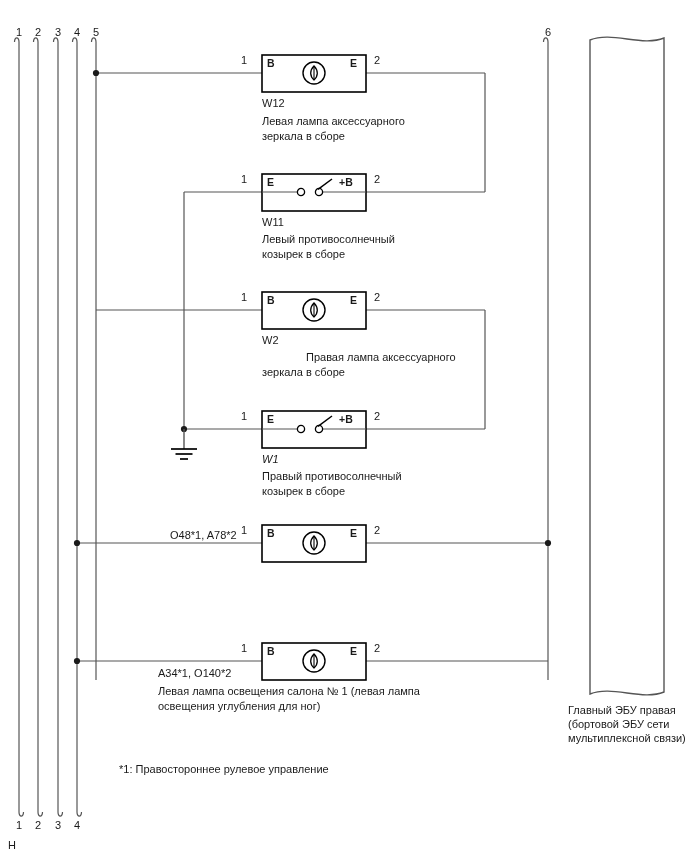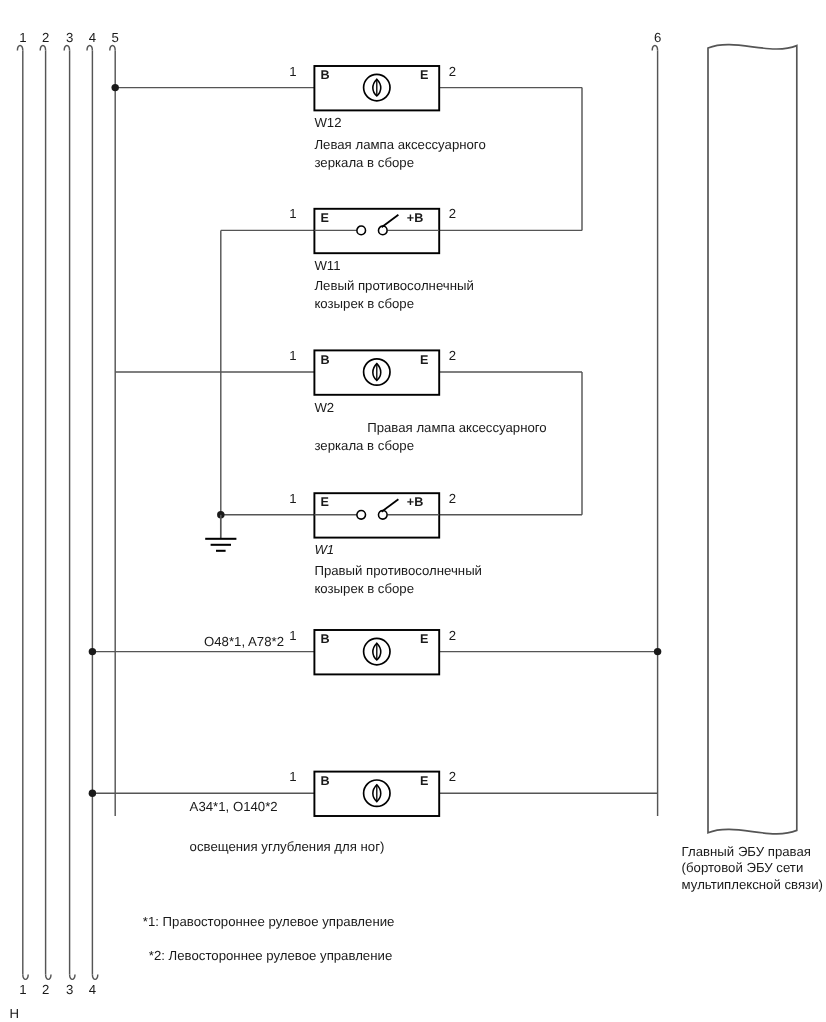--- a/index.html
+++ b/index.html
@@ -242,24 +242,24 @@
   <div class="txt pin-num" style="left:370px; top:523px;">2</div>
   <div class="txt term-lbl" style="left:267px; top:527px;">B</div>
   <div class="txt term-lbl" style="left:350px; top:527px;">E</div>
   <div class="txt comp-code" style="left:158px; top:528px;margin-left:12px;">O48*1, A78*2</div>
 
   <div class="txt pin-num" style="left:237px; top:641px;">1</div>
   <div class="txt pin-num" style="left:370px; top:641px;">2</div>
   <div class="txt term-lbl" style="left:267px; top:645px;">B</div>
   <div class="txt term-lbl" style="left:350px; top:645px;">E</div>
   <div class="txt comp-code" style="left:158px; top:666px;">A34*1, O140*2</div>
+  <div class="txt comp-desc" style="left:158px; top:684px;">Левая лампа освещения салона № 1 (левая лампа</div>
   <div class="txt comp-desc" style="left:158px; top:699px;">освещения углубления для ног)</div>
 
   <div class="txt ecu-lbl" style="left:568px; top:703px;">Главный ЭБУ правая</div>
   <div class="txt ecu-lbl" style="left:568px; top:717px;">(бортовой ЭБУ сети</div>
   <div class="txt ecu-lbl" style="left:568px; top:731px;">мультиплексной связи)</div>
 
   <div class="txt note-txt" style="left:119px; top:762px;">*1: Правостороннее рулевое управление</div>
-  <div class="txt note-txt" style="left:124px; top:790px;">*2: Левостороннее рулевое управление</div>
 
   <div class="txt page-mark" style="left:8px; top:838px;">H</div>
 
 </div>
 
 </body></html>

